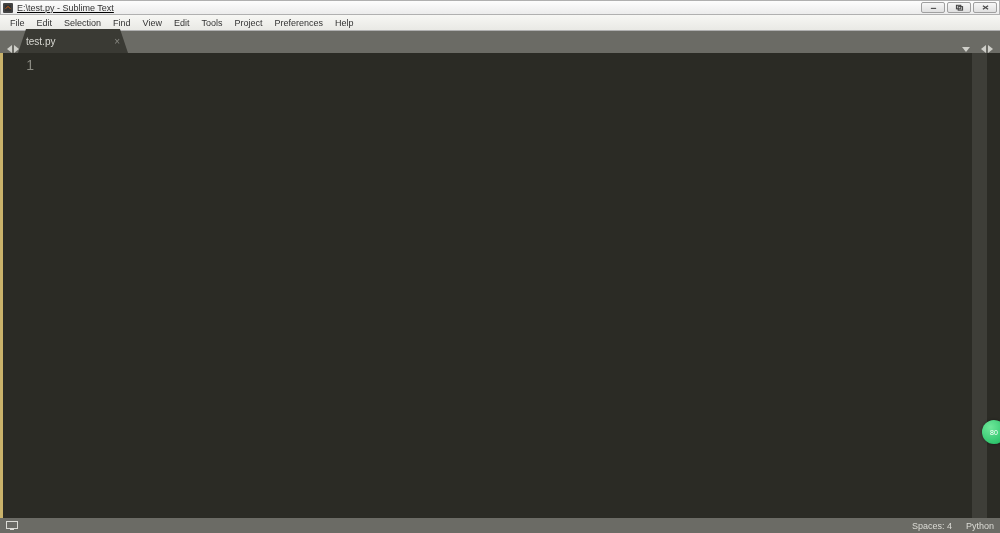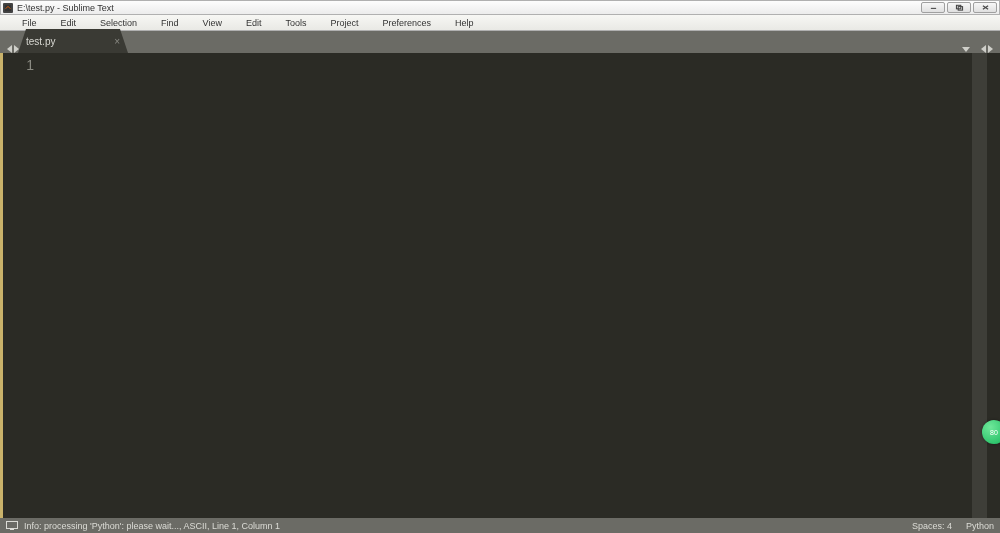--- a/index.html
+++ b/index.html
@@ -2,21 +2,21 @@
 <html><head>
 <meta charset="utf-8">
 <style>
   * { margin: 0; padding: 0; box-sizing: border-box; font-family: Tahoma, Arial, sans-serif; }
   body { width: 1000px; height: 533px; background: #d4d0c8; overflow: hidden; position: relative; }
 
   
   .titlebar {
     height: 15px; background: linear-gradient(#fdfdfd,#ececec);
     border: 1px solid #b0b0b0; display: flex; align-items: center;
-    font-size: 9px; padding-left: 2px;
+    font-size: 9px; padding-left: 2px; text-decoration: underline;
   }
   .app-icon {
     width: 10px; height: 10px; background: #444; border-radius: 1px; margin-right: 4px;
     display: inline-flex; justify-content: center; align-items: center;
   }
   .app-icon svg { width: 8px; height: 8px; }
   .title-text { color: #333; }
   .winctrl { margin-left: auto; display: flex; gap: 0; }
   .winbtn {
     width: 24px; height: 11px; border: 1px solid #a0a0a0; background: linear-gradient(#f7f7f7,#e0e0e0);
@@ -24,21 +24,21 @@
   }
   .winbtn svg { width: 9px; height: 7px; stroke: #444; fill: none; stroke-width: 1.2; }
 
   
   .menubar {
     height: 16px; background: linear-gradient(#f7f7f4,#e9e9e5);
     border-bottom: 1px solid #b0b0b0;
     display: flex; align-items: center; font-size: 9px; color: #333;
     padding-left: 4px;
   }
-  .menuitem { padding: 0 6px; height: 100%; display: flex; align-items: center; cursor: default; margin-left: 12px; }
+  .menuitem { padding: 0 6px; height: 100%; display: flex; align-items: center; cursor: default; }
 
   
   .tabbar {
     height: 22px; background: #6b6b65; display: flex; align-items: flex-end;
     position: relative;
   }
   .tab-nav-left, .tab-nav-right { display: flex; align-items: center; margin: 0 4px; }
   .tab-nav-left { margin-left: 6px; }
   .tab-nav-right { margin-left: auto; margin-right: 6px; }
   .arrow { width: 0; height: 0; border-top: 4px solid transparent; border-bottom: 4px solid transparent; margin: 0 1px; }
@@ -155,21 +155,20 @@
   <div class="minimap"></div>
 </div>
 
 <div class="statusbar">
   <span class="status-icon">
     <svg viewBox="0 0 12 9">
         <rect x="0.5" y="0.5" width="11" height="7"></rect>
         <line x1="4" y1="8.5" x2="8" y2="8.5"></line>
       </svg>
   </span>
-  <span>Info: processing 'Python': please wait...,  ASCII, Line 1, Column 1</span>
   <div class="status-right">
     <span>Spaces: 4</span>
     <span>Python</span>
   </div>
 </div>
 
 <div class="badge">
   <span>80</span>
 </div>
 

